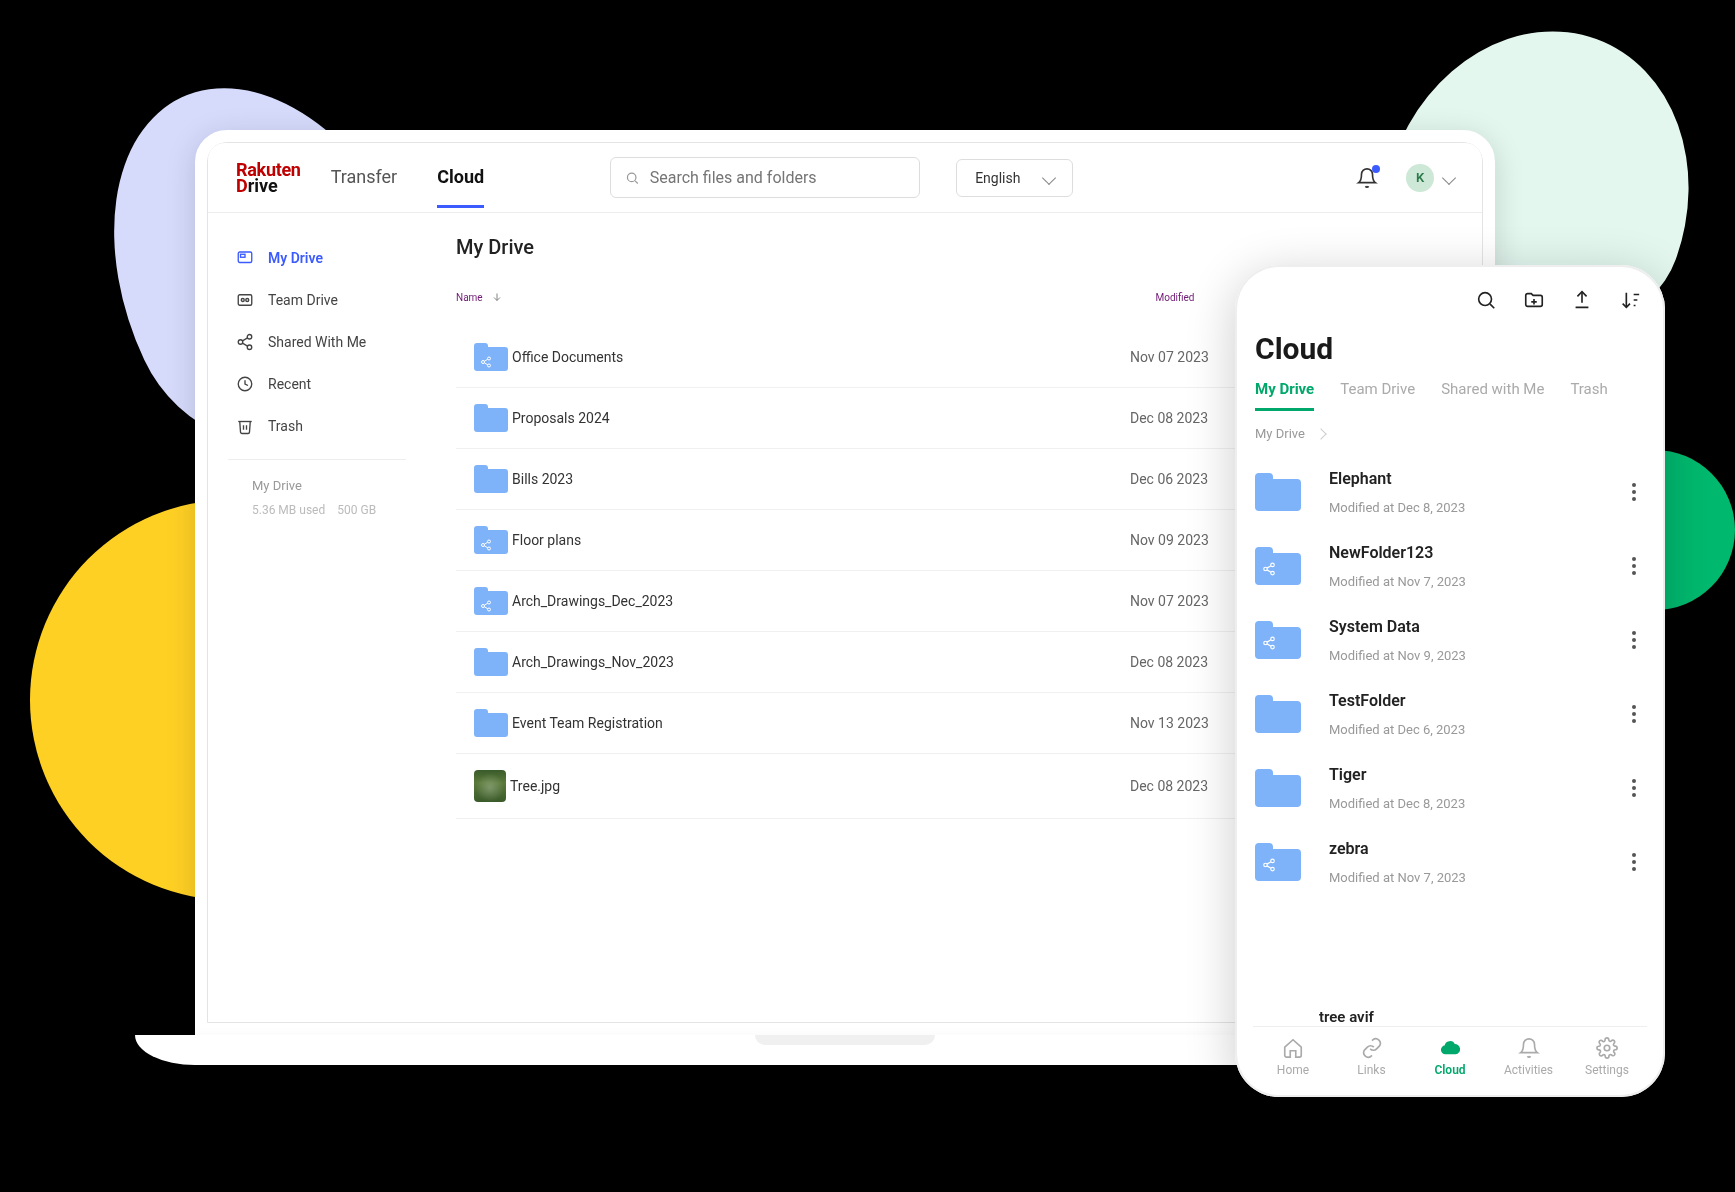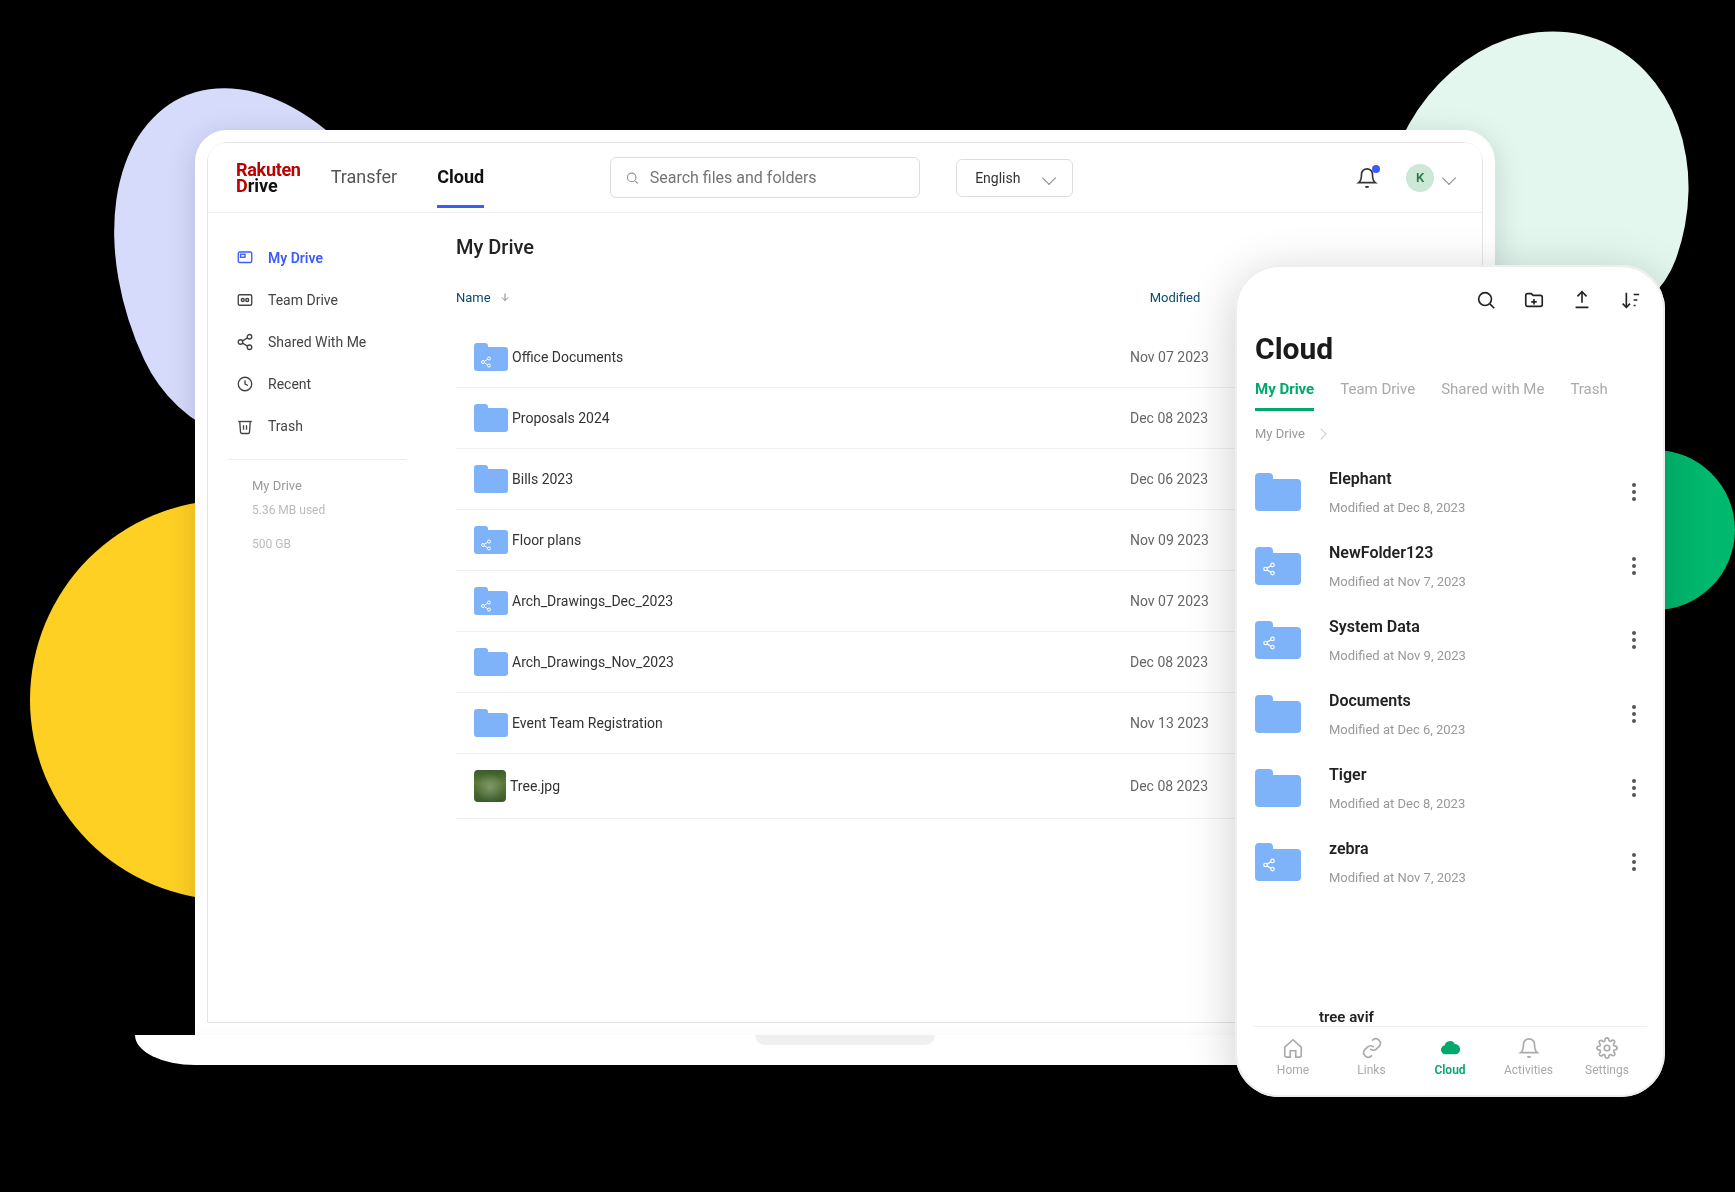--- a/index.html
+++ b/index.html
@@ -42,25 +42,25 @@
   .avatar { width:28px; height:28px; background:#CDE8D6; border-radius:50%; display:flex; align-items:center; justify-content:center; font-size:13px; color:#2C7A4B; font-weight:600; }
 
   
   .d-body { display:flex; flex:1; overflow:hidden; }
   .sidebar { width:218px; padding:24px 0; color:#333; }
   .side-item { display:flex; align-items:center; gap:14px; padding:12px 28px; font-size:14px; cursor:pointer; color:#444; }
   .side-item.active { color:#3B5BFF; font-weight:600; }
   .side-icon { width:18px; height:18px; flex-shrink:0; stroke:currentColor; fill:none; stroke-width:1.8; }
   .storage { padding:18px 24px; margin:12px 20px 0; border-top:1px solid #eee; }
   .storage-label { font-size:13px; color:#999; }
-  .storage-line { font-size:12px; color:#bbb; display:flex; gap:20px; margin-top:10px;flex-direction:column; }
+  .storage-line { font-size:12px; color:#bbb; display:flex; gap:12px; margin-top:10px; }
 
   .main { flex:1; padding:22px 30px; display:flex; flex-direction:column; }
   .main h1 { font-size:20px; font-weight:500; color:#222; margin-bottom:24px; }
-  .columns-row { display:flex; align-items:center; font-size:13px; color:#0c4a6e; padding:0 0 10px; }
+  .columns-row { display:flex; align-items:center; font-size:10px; color:#701a75; padding:0 0 10px; }
   .col-name { flex:1; display:flex; align-items:center; gap:8px; }
   .col-mod { width:170px;text-align:center; }
   .col-size { width:120px; }
   .view-toggles { display:flex; gap:8px; }
   .view-btn { width:32px; height:28px; border:1px solid #ddd; border-radius:6px; display:flex; align-items:center; justify-content:center; cursor:pointer; }
   .view-btn.active { background:#4B5563; border-color:#4B5563; }
   .view-btn svg { width:16px; height:16px; stroke:#666; fill:none; stroke-width:1.8; }
   .view-btn.active svg { stroke:#fff; }
   .sort-arrow { width:12px; height:12px; stroke:#777; fill:none; stroke-width:1.8; }
 
@@ -455,21 +455,21 @@
           <span></span>
         </div>
       </div>
       <div class="p-item">
     <div class="p-folder-icon">
       <div class="p-folder-tab"></div>
           <div class="p-folder-base"></div>
 
     </div>
     <div class="p-info">
-      <div class="p-name">Documents</div>
+      <div class="p-name">TestFolder</div>
       <div class="p-mod">Modified at Dec 6, 2023</div>
     </div>
     <div class="p-more">
           <span></span>
           <span></span>
           <span></span>
         </div>
       </div>
       <div class="p-item">
     <div class="p-folder-icon">

